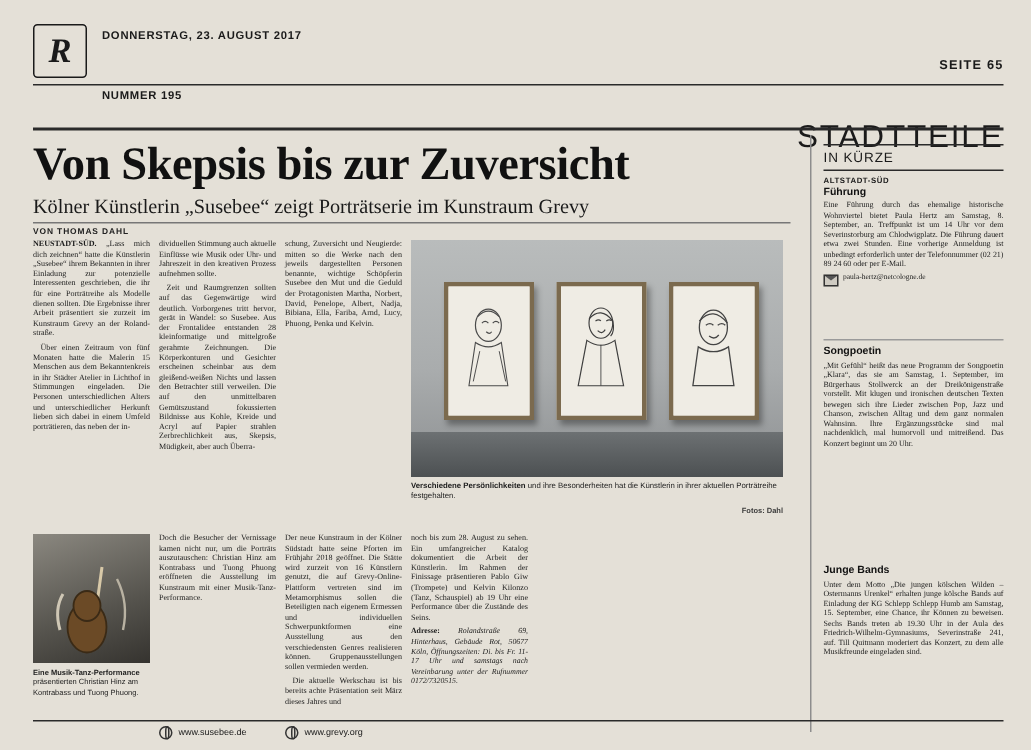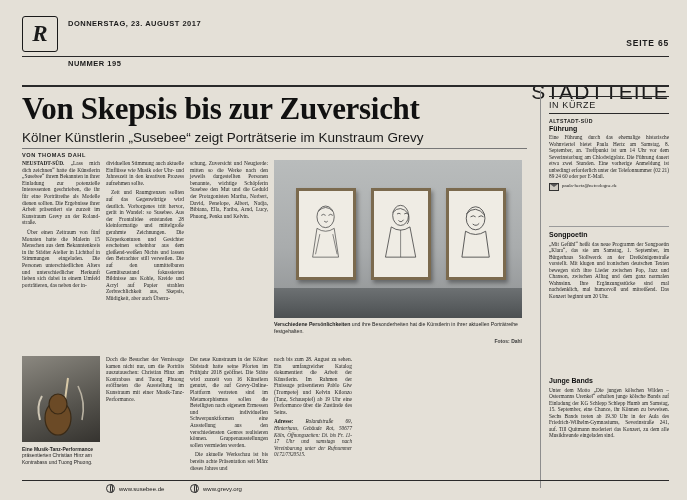--- a/index.html
+++ b/index.html
@@ -112,21 +112,21 @@
     font-size: 31px;
     line-height: 34px;
     color: #111;
     letter-spacing: -0.3px;
   }
   .subhead {
     position: absolute;
     left: 22px;
     top: 130px;
     width: 505px;
-    font-family: Liberation Sans, sans-serif;
+    font-family: Liberation Serif, serif;
     font-size: 13.5px;
     line-height: 16px;
     color: #1a1a1a;
   }
   .byline {
     position: absolute;
     left: 22px;
     top: 152px;
     font-family: "Liberation Sans", sans-serif;
     font-size: 5.6px;

